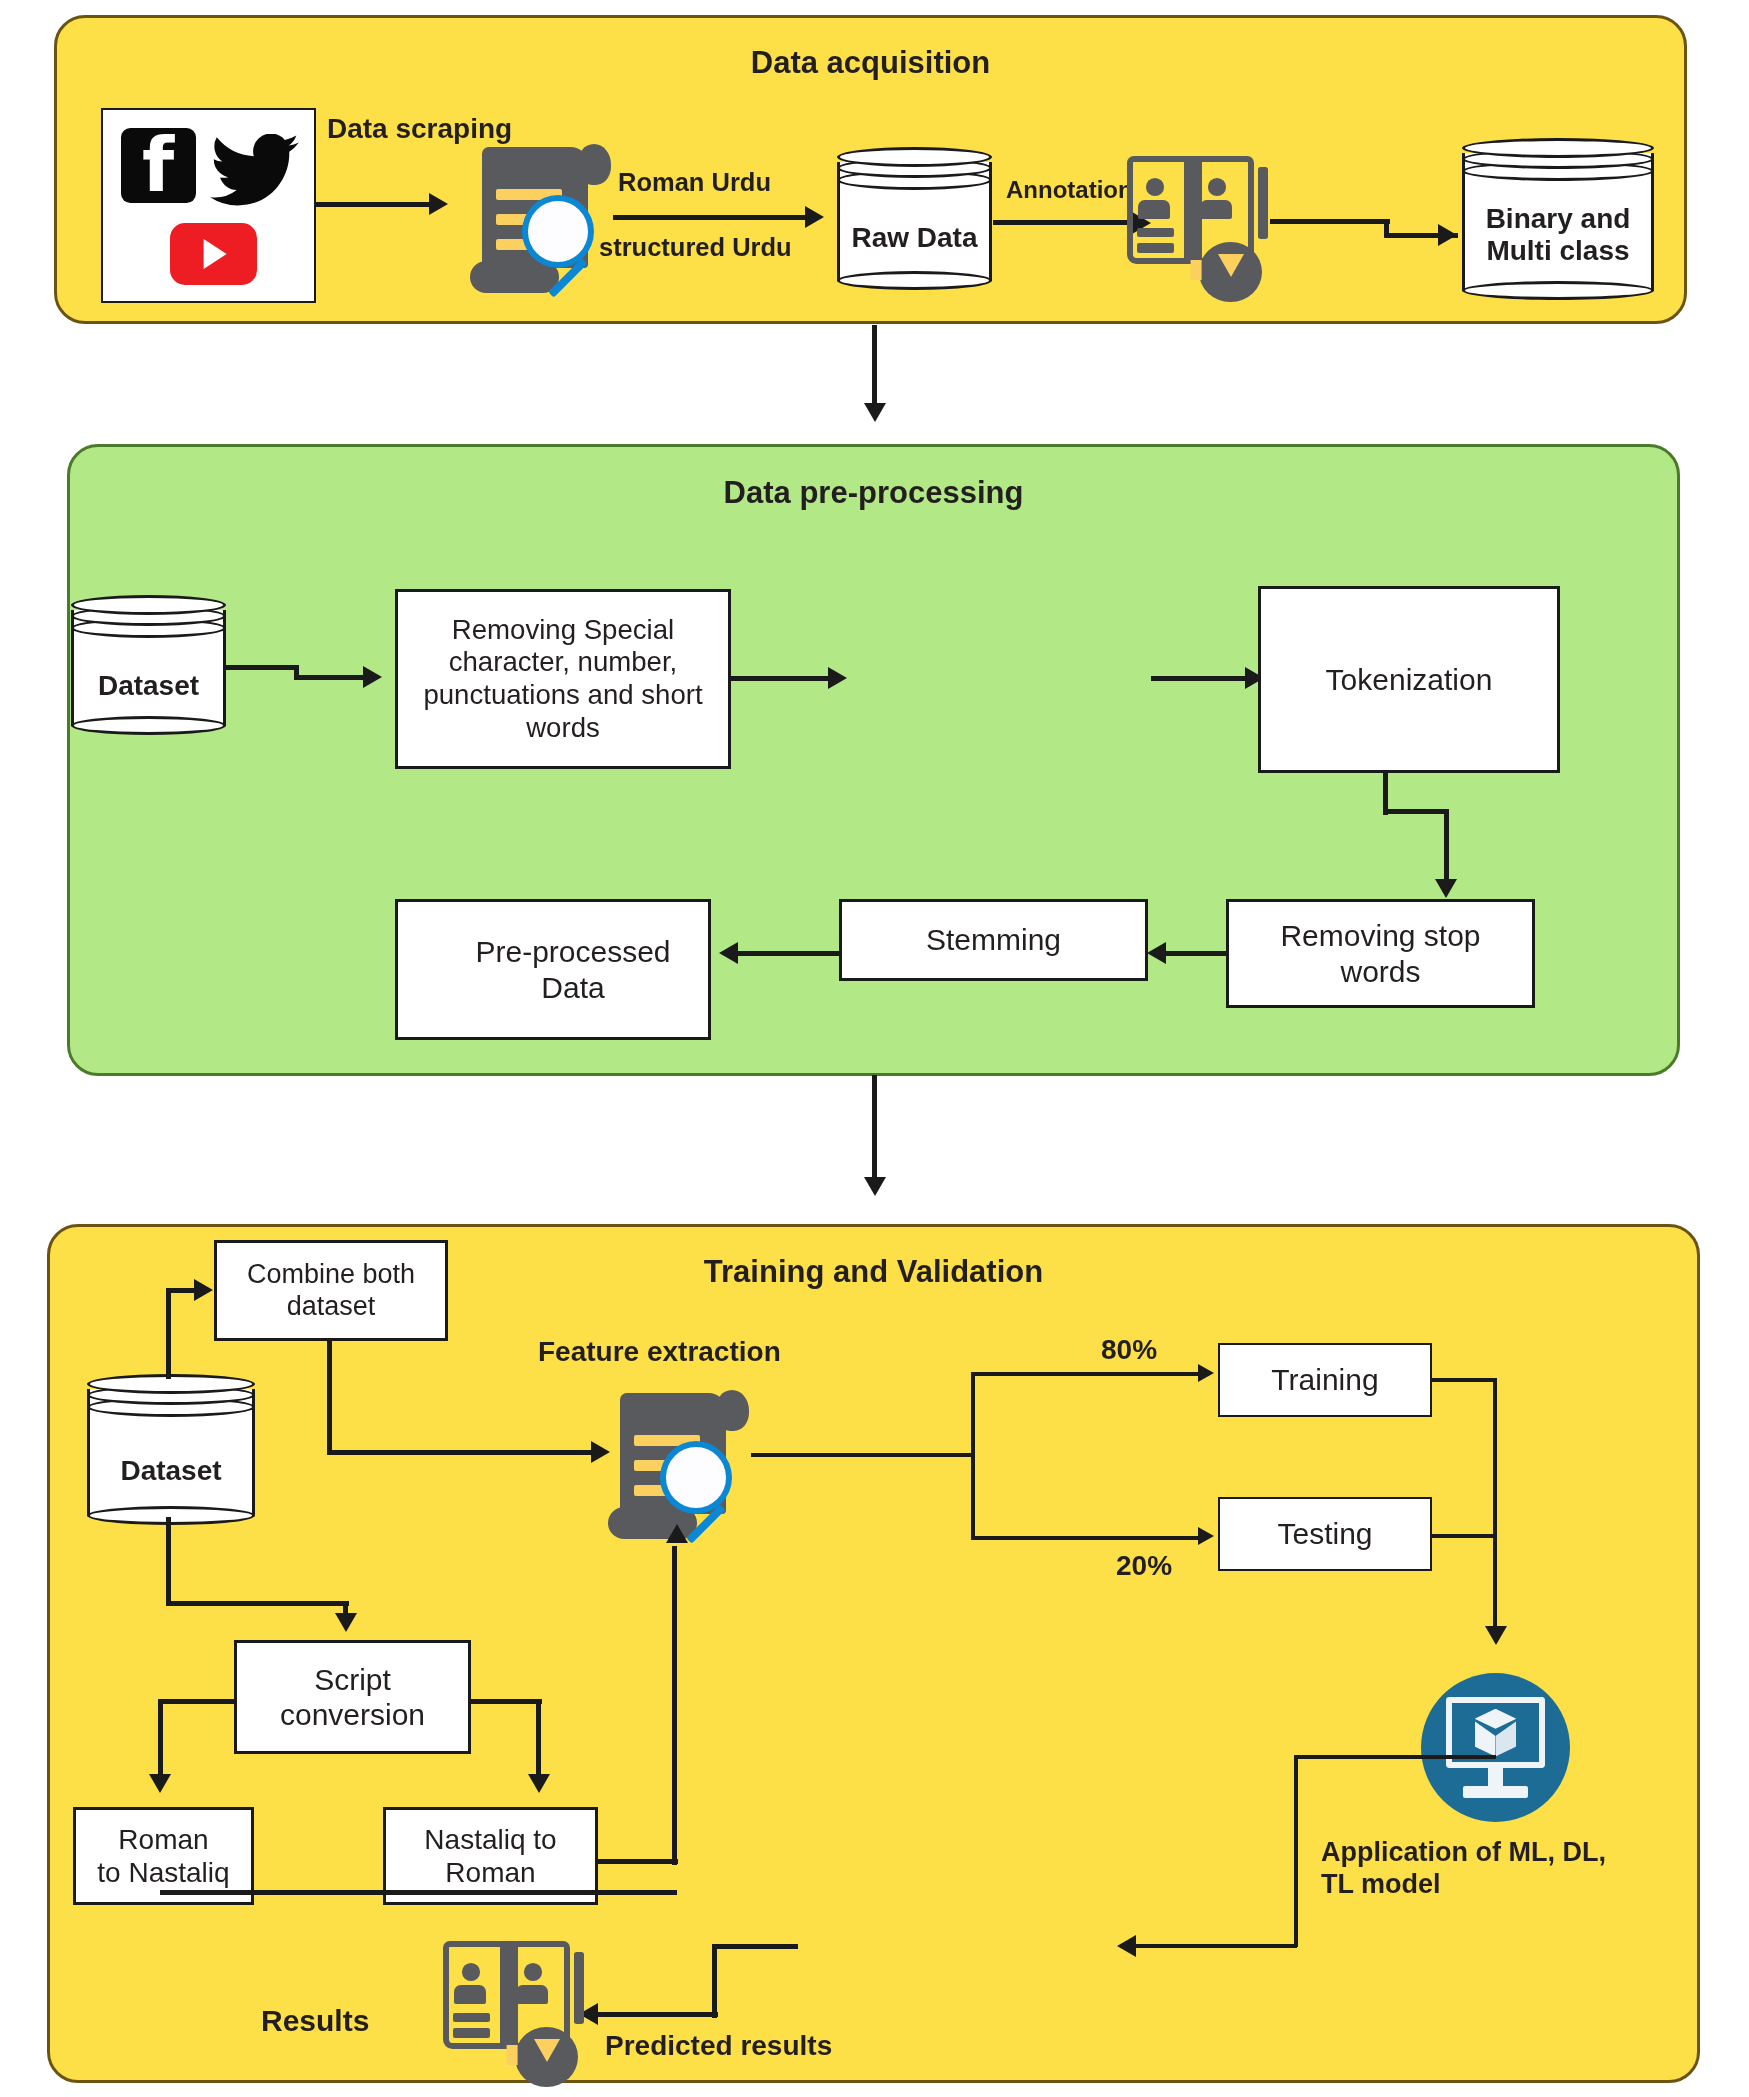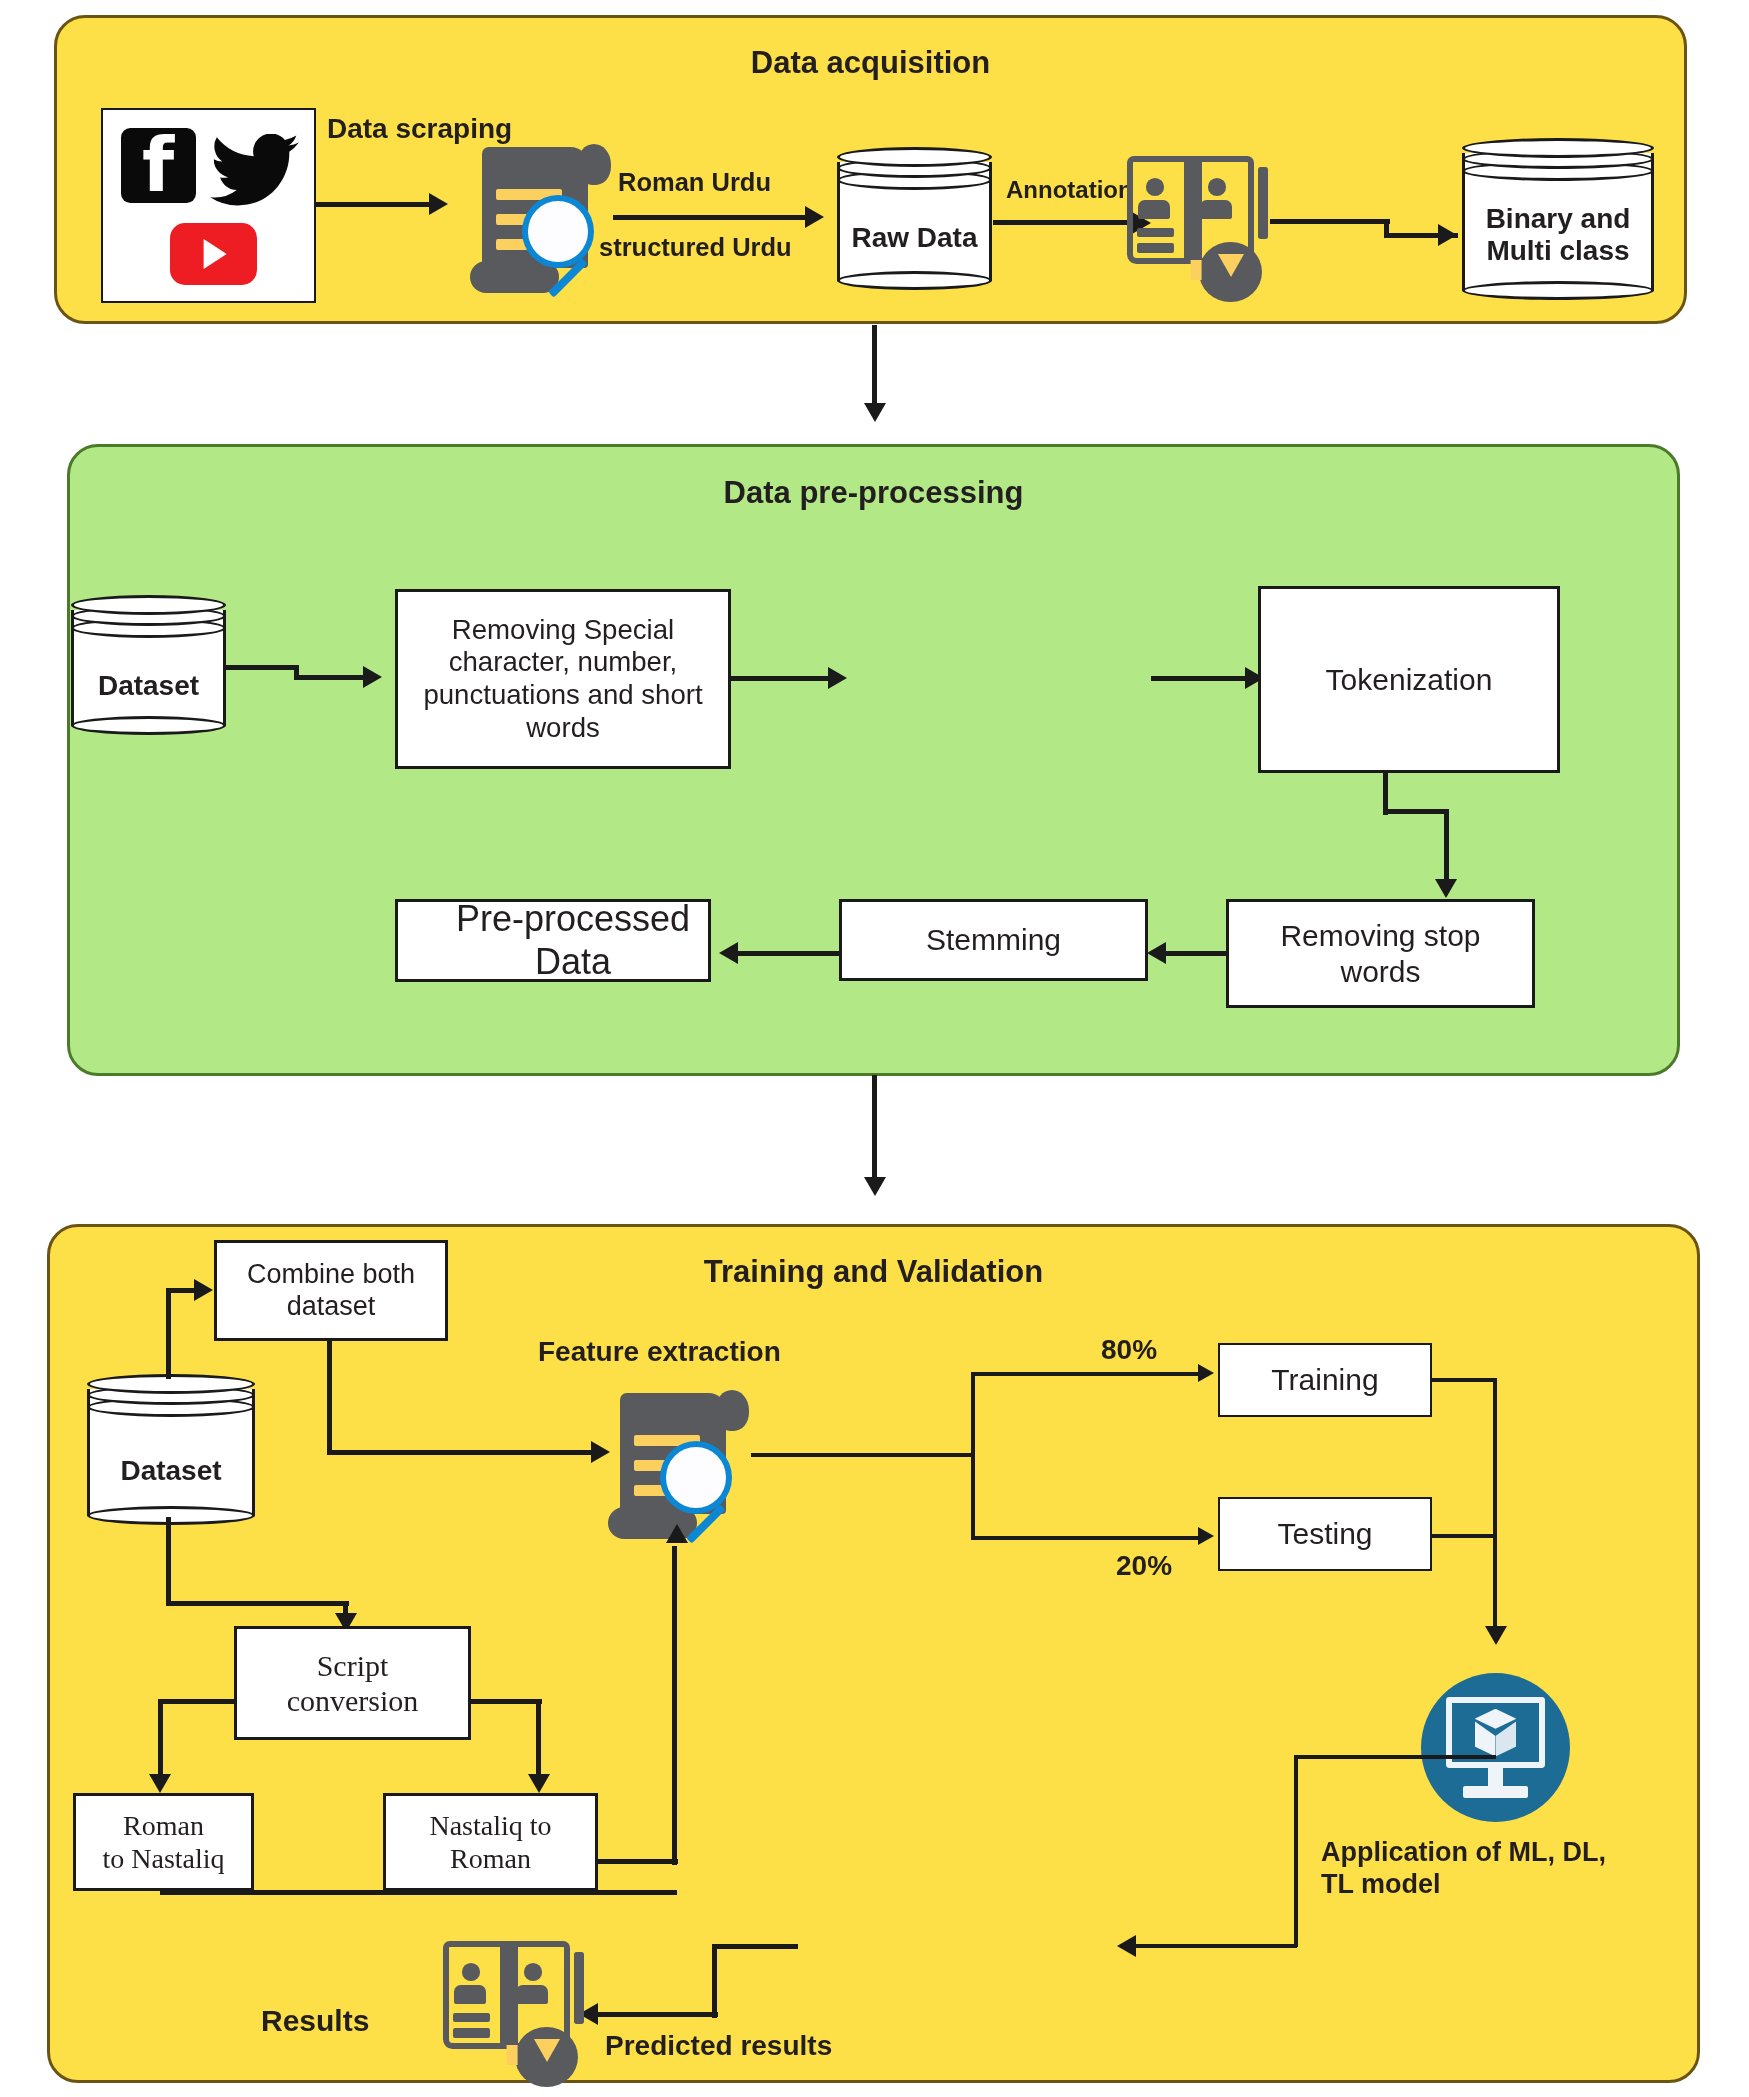--- a/index.html
+++ b/index.html
@@ -10,21 +10,21 @@
   .panel.yellow{background:#fde047;border:3.4px solid #6b5412;text-decoration:underline;}
   .panel.green{background:#B3E887;border:3.4px solid #4b7a2b;}
 
   .panel-title{position:absolute;width:100%;text-align:center;font-weight:bold;color:#231f20;}
 
   
   .rect{position:absolute;background:#FFFFFF;border:3.4px solid #1a1a1a;box-sizing:border-box;
         display:flex;align-items:center;justify-content:center;text-align:center;color:#231f20;}
   .rect span{display:block;line-height:1.18;padding:0 5.4px;}
 
-  .serif{font-family:Liberation Serif, serif;}
+  .serif{font-family:Liberation Sans, sans-serif;margin-top:14px;}
 
   
   .cyl{position:absolute;}
   .cyl .body{position:absolute;left:0;right:0;top:15px;bottom:0;background:#fff;
              border-left:3.4px solid #1a1a1a;border-right:3.4px solid #1a1a1a;box-sizing:border-box;}
   .cyl .botcap{position:absolute;left:0;right:0;bottom:-9.4px;height:19px;border:3.4px solid #1a1a1a;
                border-radius:50%;background:#fff;box-sizing:border-box;}
   .cyl .disc{position:absolute;left:0;right:0;height:20px;border:3.4px solid #1a1a1a;border-radius:50%;
              background:#fff;box-sizing:border-box;}
   .cyl .lbl{position:absolute;left:0;right:0;text-align:center;color:#231f20;z-index:9;line-height:1.14;}
@@ -233,21 +233,21 @@
   <div class="ln" style="left:1166px;top:951px;width:62px;height:5.4px;"></div>
   <div class="arw l" style="left:1147px;top:942px;"></div>
 
   <div class="rect" style="left:839px;top:899px;width:309px;height:82px;font-size:30px;">
     <span>Stemming</span>
   </div>
 
   <div class="ln" style="left:738px;top:951px;width:101px;height:5.4px;"></div>
   <div class="arw l" style="left:719px;top:942px;"></div>
 
-  <div class="rect" style="left:395px;top:899px;width:316px;height:83px;font-size:36px;padding-left:40px;">
+  <div class="rect" style="left:395px;top:899px;width:316px;height:141px;font-size:30px;padding-left:40px;">
     <span>Pre-processed Data</span>
   </div>
 
   <div class="ln" style="left:872px;top:1075px;width:5.4px;height:108px;"></div>
   <div class="arw d" style="left:864px;top:1177px;"></div>
 
   <div class="panel yellow" style="left:47px;top:1224px;width:1653px;height:859px;">
     <div class="panel-title" style="top:27px;font-size:31px;">Training and Validation</div>
   </div>
 

